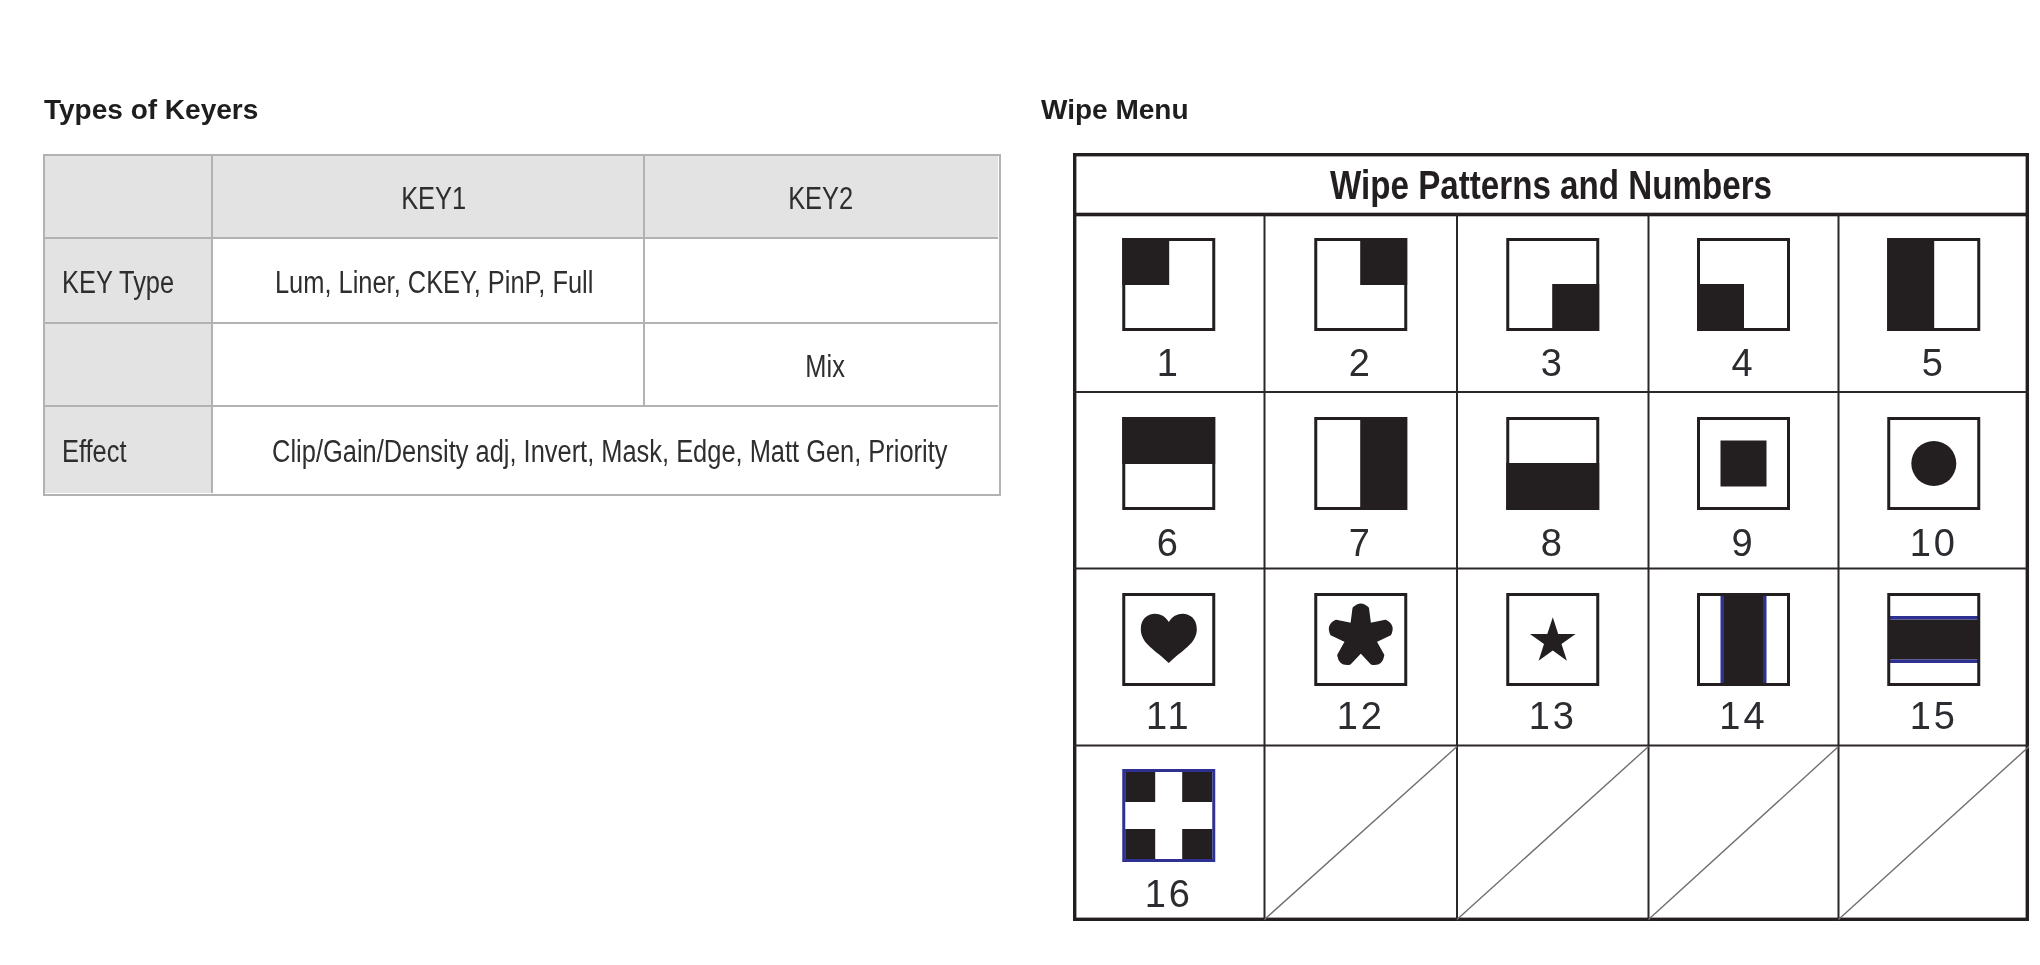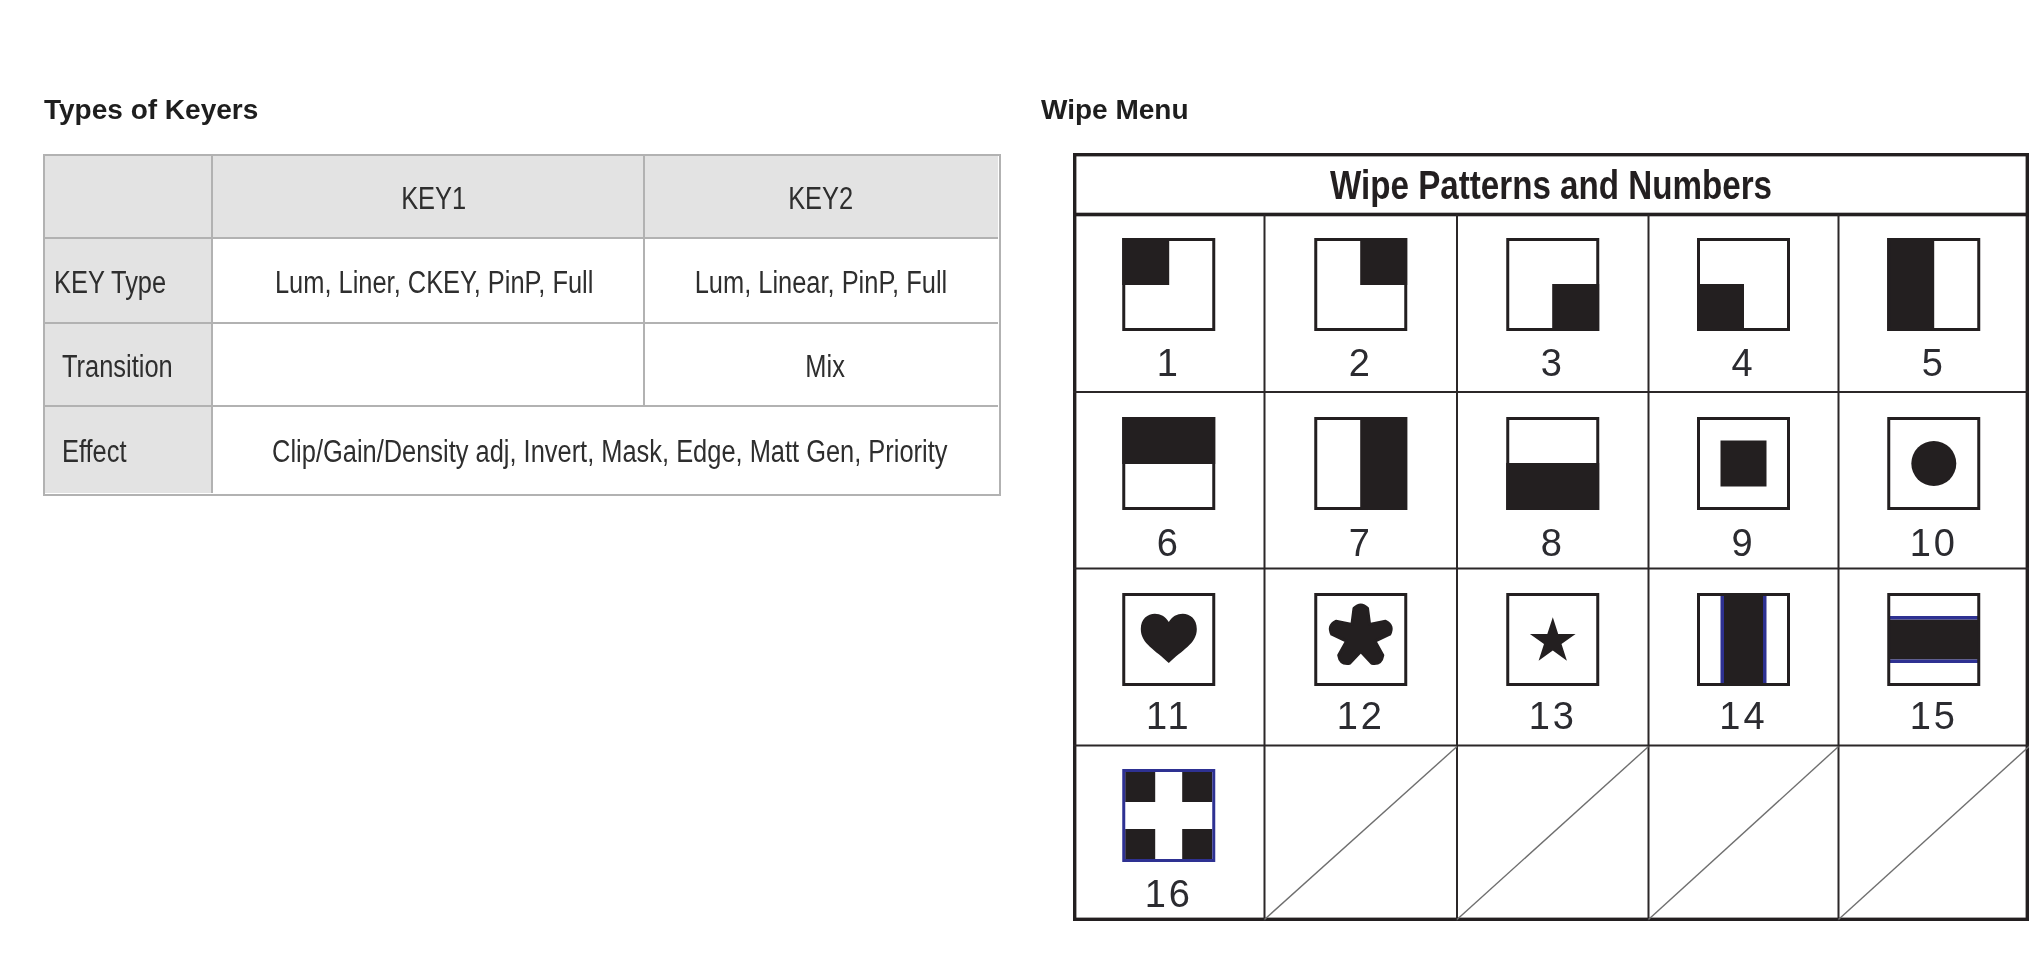--- a/index.html
+++ b/index.html
@@ -18,31 +18,25 @@
 <div style="position:absolute;left:0;top:167px;width:954px;height:2px;background:#b2b2b2;"></div>
 <div style="position:absolute;left:0;top:250px;width:954px;height:2px;background:#b2b2b2;"></div>
 <div style="position:absolute;left:167px;top:0;width:2px;height:338px;background:#b2b2b2;"></div>
 <div style="position:absolute;left:599px;top:0;width:2px;height:252px;background:#b2b2b2;"></div>
 <div style="position:absolute;left:168px;top:0px;width:432px;height:83px;display:flex;align-items:center;justify-content:center;padding-left:12px;box-sizing:border-box;">
         <span style="display:inline-block;transform:scaleX(0.82);transform-origin:center;white-space:nowrap;padding-top:5.5px;">KEY1</span>
       </div>
 <div style="position:absolute;left:600px;top:0px;width:354px;height:83px;display:flex;align-items:center;justify-content:center;padding-left:0px;box-sizing:border-box;">
         <span style="display:inline-block;transform:scaleX(0.82);transform-origin:center;white-space:nowrap;padding-top:5.5px;">KEY2</span>
       </div>
-<div style="position:absolute;left:0px;top:83px;width:168px;height:85px;display:flex;align-items:center;justify-content:flex-start;padding-left:10px;box-sizing:border-box;">
+<div style="position:absolute;left:0px;top:83px;width:168px;height:85px;display:flex;align-items:center;justify-content:flex-start;padding-left:18px;box-sizing:border-box;">
         <span style="display:inline-block;transform:scaleX(0.82);transform-origin:left center;white-space:nowrap;padding-top:5.5px;">KEY Type</span>
       </div>
 <div style="position:absolute;left:168px;top:83px;width:432px;height:85px;display:flex;align-items:center;justify-content:center;padding-left:12px;box-sizing:border-box;">
         <span style="display:inline-block;transform:scaleX(0.82);transform-origin:center;white-space:nowrap;padding-top:5.5px;">Lum, Liner, CKEY, PinP, Full</span>
-      </div>
-<div style="position:absolute;left:600px;top:83px;width:354px;height:85px;display:flex;align-items:center;justify-content:center;padding-left:0px;box-sizing:border-box;">
-        <span style="display:inline-block;transform:scaleX(0.82);transform-origin:center;white-space:nowrap;padding-top:5.5px;">Lum, Linear, PinP, Full</span>
-      </div>
-<div style="position:absolute;left:0px;top:168px;width:168px;height:83px;display:flex;align-items:center;justify-content:flex-start;padding-left:18px;box-sizing:border-box;">
-        <span style="display:inline-block;transform:scaleX(0.82);transform-origin:left center;white-space:nowrap;padding-top:5.5px;">Transition</span>
       </div>
 <div style="position:absolute;left:600px;top:168px;width:354px;height:83px;display:flex;align-items:center;justify-content:center;padding-left:8px;box-sizing:border-box;">
         <span style="display:inline-block;transform:scaleX(0.82);transform-origin:center;white-space:nowrap;padding-top:5.5px;">Mix</span>
       </div>
 <div style="position:absolute;left:0px;top:251px;width:168px;height:87px;display:flex;align-items:center;justify-content:flex-start;padding-left:18px;box-sizing:border-box;">
         <span style="display:inline-block;transform:scaleX(0.82);transform-origin:left center;white-space:nowrap;padding-top:5.5px;">Effect</span>
       </div>
 <div style="position:absolute;left:168px;top:251px;width:786px;height:87px;display:flex;align-items:center;justify-content:center;padding-left:9px;box-sizing:border-box;">
         <span style="display:inline-block;transform:scaleX(0.82);transform-origin:center;white-space:nowrap;padding-top:5.5px;">Clip/Gain/Density adj, Invert, Mask, Edge, Matt Gen, Priority</span>
       </div>

